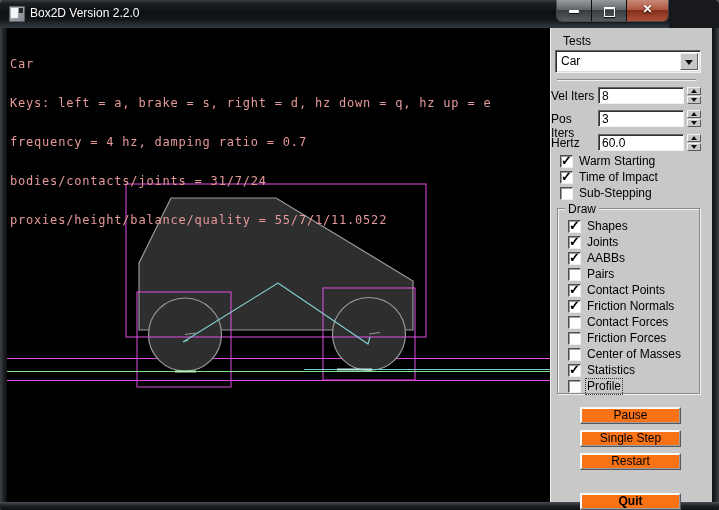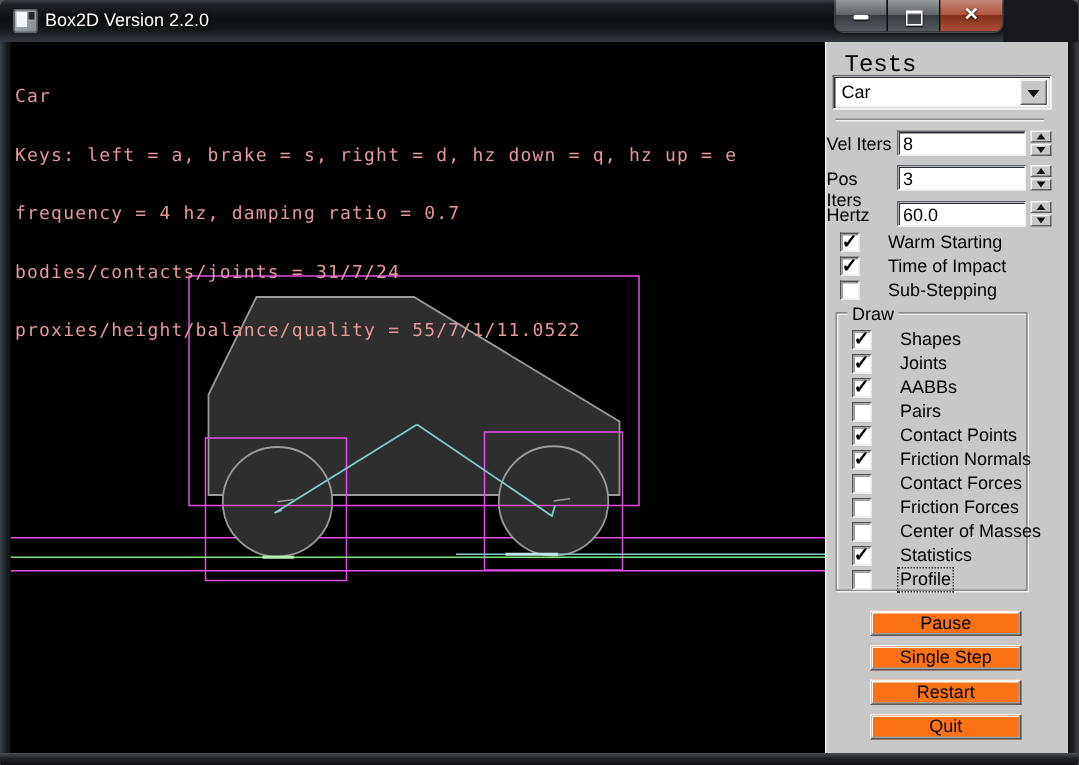--- a/index.html
+++ b/index.html
@@ -46,21 +46,21 @@
   .gbright{stroke:var(--c-contact_green);stroke-width:2;}
   .tline{stroke:var(--c-joint);stroke-width:1;}
   .tbright{stroke:var(--c-contact_teal);stroke-width:2;}
   .body{fill:var(--c-body_fill);stroke:var(--c-body_outline);stroke-width:1.2;}
   .axis{stroke:var(--c-body_outline);stroke-width:1;}
   .joint{stroke:var(--c-joint);stroke-width:1.2;fill:none;}
 
   
   .panel{position:absolute;left:550px;top:28px;width:162px;height:474px;background:#c8c8c8;
     border-left:1px solid #eeeeee;box-sizing:border-box;font-size:12px;color:#000;}
-  .plabel{position:absolute;font-size:16px;font-family:Liberation Mono, monospace;}
+  .plabel{position:absolute;font-size:12px;}
   .combobox{position:absolute;left:4px;top:22px;width:146px;height:23px;box-sizing:border-box;background:#fff;
     border:1px solid;border-color:#60646a #f2f2f2 #f2f2f2 #60646a;
     box-shadow:inset 1px 1px 0 #2e3134,inset -1px -1px 0 #dedede;}
   .combo-text{position:absolute;left:5px;top:3px;font-size:12px;}
   .combo-btn{position:absolute;right:2px;top:2px;bottom:2px;width:16px;background:#c8c8c8;
     border:1px solid;border-color:#f4f4f4 #5f5f5f #5f5f5f #f4f4f4;}
   .arrow-down{position:absolute;left:50%;top:50%;margin:-2px 0 0 -4px;width:0;height:0;
     border-left:4px solid transparent;border-right:4px solid transparent;border-top:5px solid #111;}
   .separator{position:absolute;left:6px;top:51px;width:139px;height:0;
     border-top:1px solid #8a8a8a;border-bottom:1px solid #f0f0f0;}
@@ -77,24 +77,24 @@
   .tri-up{position:absolute;left:50%;top:50%;margin:-2px 0 0 -3px;width:0;height:0;
     border-left:3px solid transparent;border-right:3px solid transparent;border-bottom:4px solid #111;}
   .tri-dn{position:absolute;left:50%;top:50%;margin:-2px 0 0 -3px;width:0;height:0;
     border-left:3px solid transparent;border-right:3px solid transparent;border-top:4px solid #111;}
 
   .cbrow{position:absolute;height:14px;cursor:default;}
   .cbbox{position:absolute;left:0;top:0;width:13px;height:13px;box-sizing:border-box;background:#fff;
     border:1px solid;border-color:#4c4f53 #eee #eee #4c4f53;box-shadow:inset 1px 1px 0 #9a9a9a;}
   .cbbox .mark{display:none;position:absolute;left:0px;top:-3px;font-size:13px;font-weight:bold;color:#000;}
   .cbbox.checked .mark{display:block;}
-  .cbrow .cblab{position:absolute;left:32px;top:0;line-height:13px;white-space:nowrap;}
+  .cbrow .cblab{position:absolute;left:19px;top:0;line-height:13px;white-space:nowrap;}
   .cbrow.focused .cblab{outline:1px dotted #333;outline-offset:1px;}
 
-  .groupbox{position:absolute;left:6px;top:180px;width:128px;height:186px;box-sizing:border-box;
+  .groupbox{position:absolute;left:6px;top:180px;width:143px;height:186px;box-sizing:border-box;
     border:1px solid #87898c;box-shadow:inset 1px 1px 0 #f0f0f0,1px 1px 0 #f0f0f0;}
   .grouplab{position:absolute;left:7px;top:-7px;background:#c8c8c8;padding:0 3px;}
 
   .pbtn{position:absolute;left:29px;width:101px;height:17px;box-sizing:border-box;background:#f97316;
     border:1px solid;border-color:#f6f6f6 #55585c #55585c #f6f6f6;box-shadow:inset -1px -1px 0 #9e9e9e,inset 1px 1px 0 #fff;
     text-align:center;line-height:15px;font-size:12px;cursor:default;}
 </style>
 </head>
 <body>
 
@@ -278,16 +278,16 @@
       </div>
       <div class="cbrow focused" style="left:10px;top:171px;">
         <span class="cbbox"></span>
         <span class="cblab">Profile</span>
       </div>
     </div>
 
     <div class="pbtn" style="top:379px;">Pause</div>
     <div class="pbtn" style="top:402px;">Single Step</div>
     <div class="pbtn" style="top:425px;">Restart</div>
-    <div class="pbtn" style="top:448px;">Quit</div>
+    <div class="pbtn" style="top:465px;font-weight:bold;">Quit</div>
   </div>
 
 </div>
 
 </body></html>

